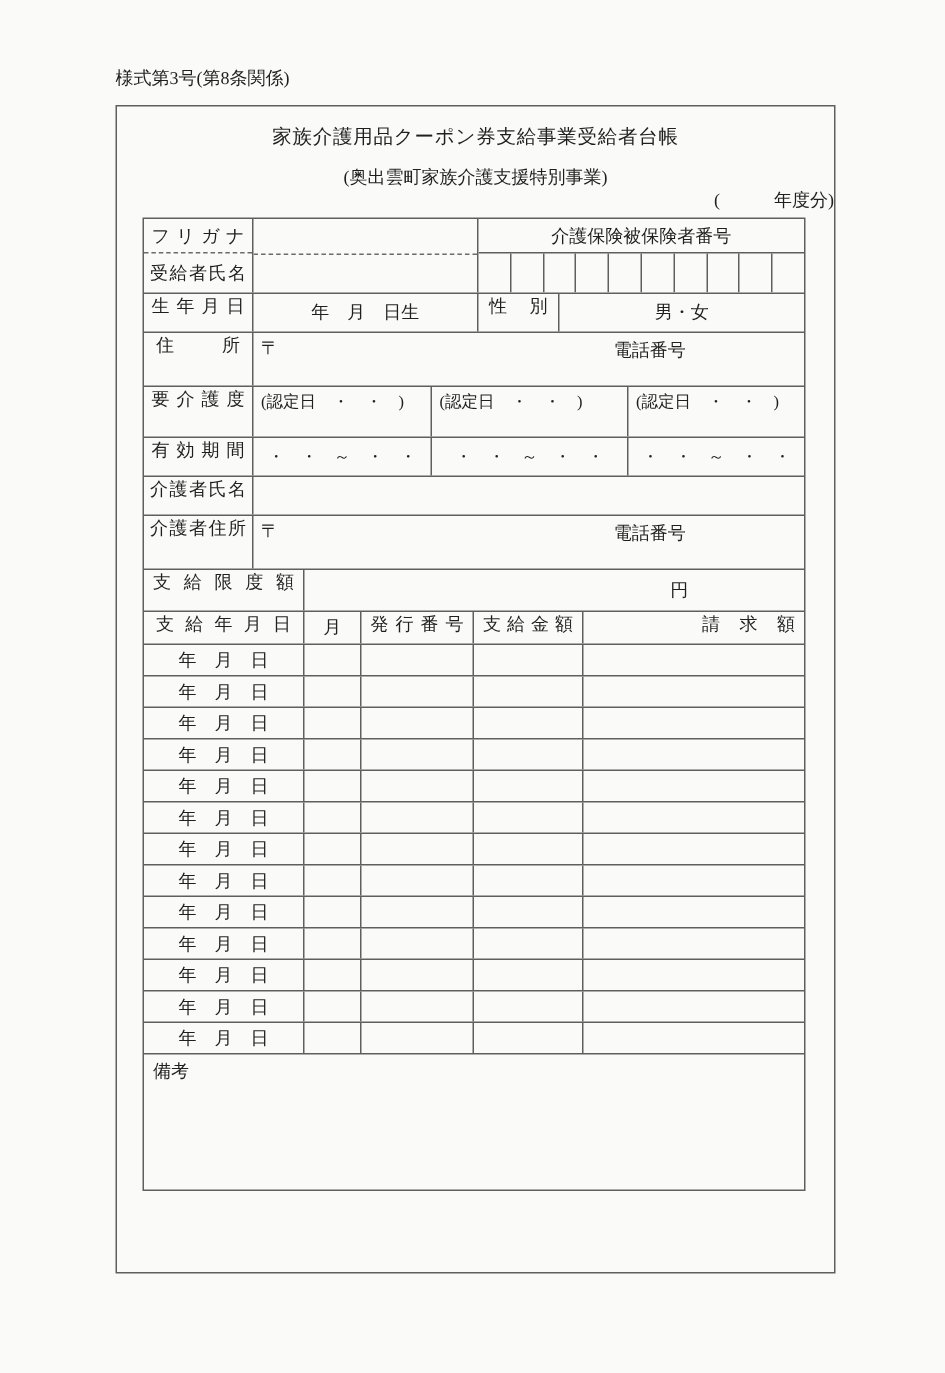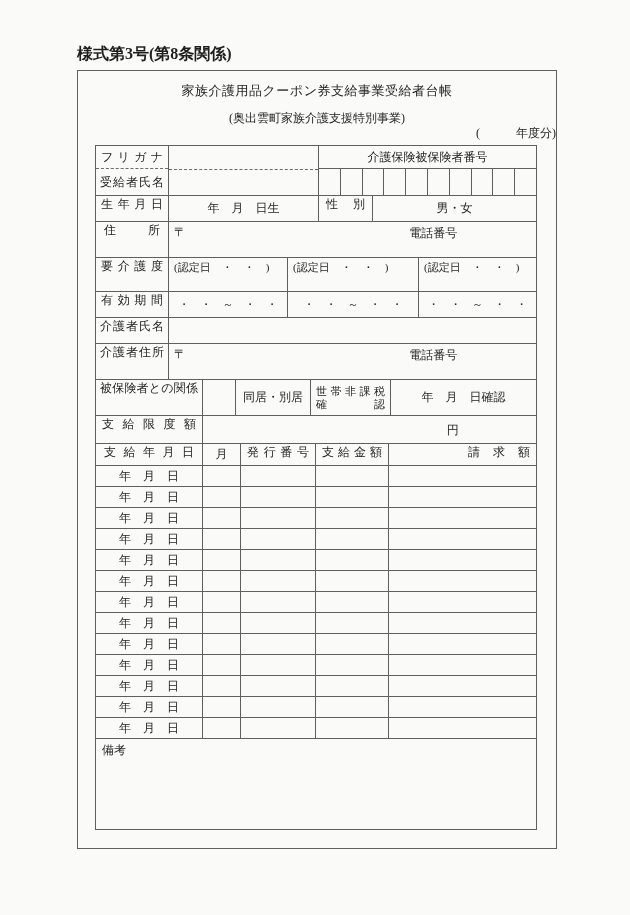--- a/index.html
+++ b/index.html
@@ -10,21 +10,21 @@
   body{
     width:630px;height:915px;
     background:#fafaf8;
     font-family:"Liberation Serif","DejaVu Serif",serif;
     color:var(--tx);
     position:relative;
     -webkit-font-smoothing:antialiased;
   }
   .form-number{
     position:absolute;left:77px;top:44px;
-    font-size:16px;white-space:pre;font-weight:bold;
+    font-size:12px;white-space:pre;
   }
   .outer{
     position:absolute;left:77px;top:70px;
     width:480px;height:779px;
     border:1px solid var(--bd);
     box-sizing:border-box;
   }
   .title{
     position:absolute;left:0;top:11px;width:100%;
     text-align:center;font-size:13px;letter-spacing:.5px;white-space:pre;font-family:Liberation Serif, serif;
@@ -175,30 +175,20 @@
     </div>
 
     <div class="tr h-caddr">
       <div class="td w-label jf"><span style="padding:0 4px;">介護者住所</span></div>
       <div class="td fx rel-cell">
         <span class="postal">〒</span>
         <span class="phone">電話番号</span>
       </div>
     </div>
 
-    <div class="tr h-rel">
-      <div class="td g1 jf"><span style="padding:0 4px;">被保険者との関係</span></div>
-      <div class="td" style="width:33px;"></div>
-      <div class="td g3 ct"><span>同居・別居</span></div>
-      <div class="td taxcell" style="width:80px;">
-        <div class="jf-line">世帯非課税</div>
-        <div class="jf-line">確認</div>
-      </div>
-      <div class="td fx ct"><span>年　月　日確認</span></div>
-    </div>
 
     <div class="tr h-limit">
       <div class="td g1 jf"><span style="padding:0 6px;">支給限度額</span></div>
       <div class="td fx rel-cell">
         <span class="yen">円</span>
       </div>
     </div>
 
     <div class="tr h-head">
       <div class="td g1 jf pad8"><span>支給年月日</span></div>

